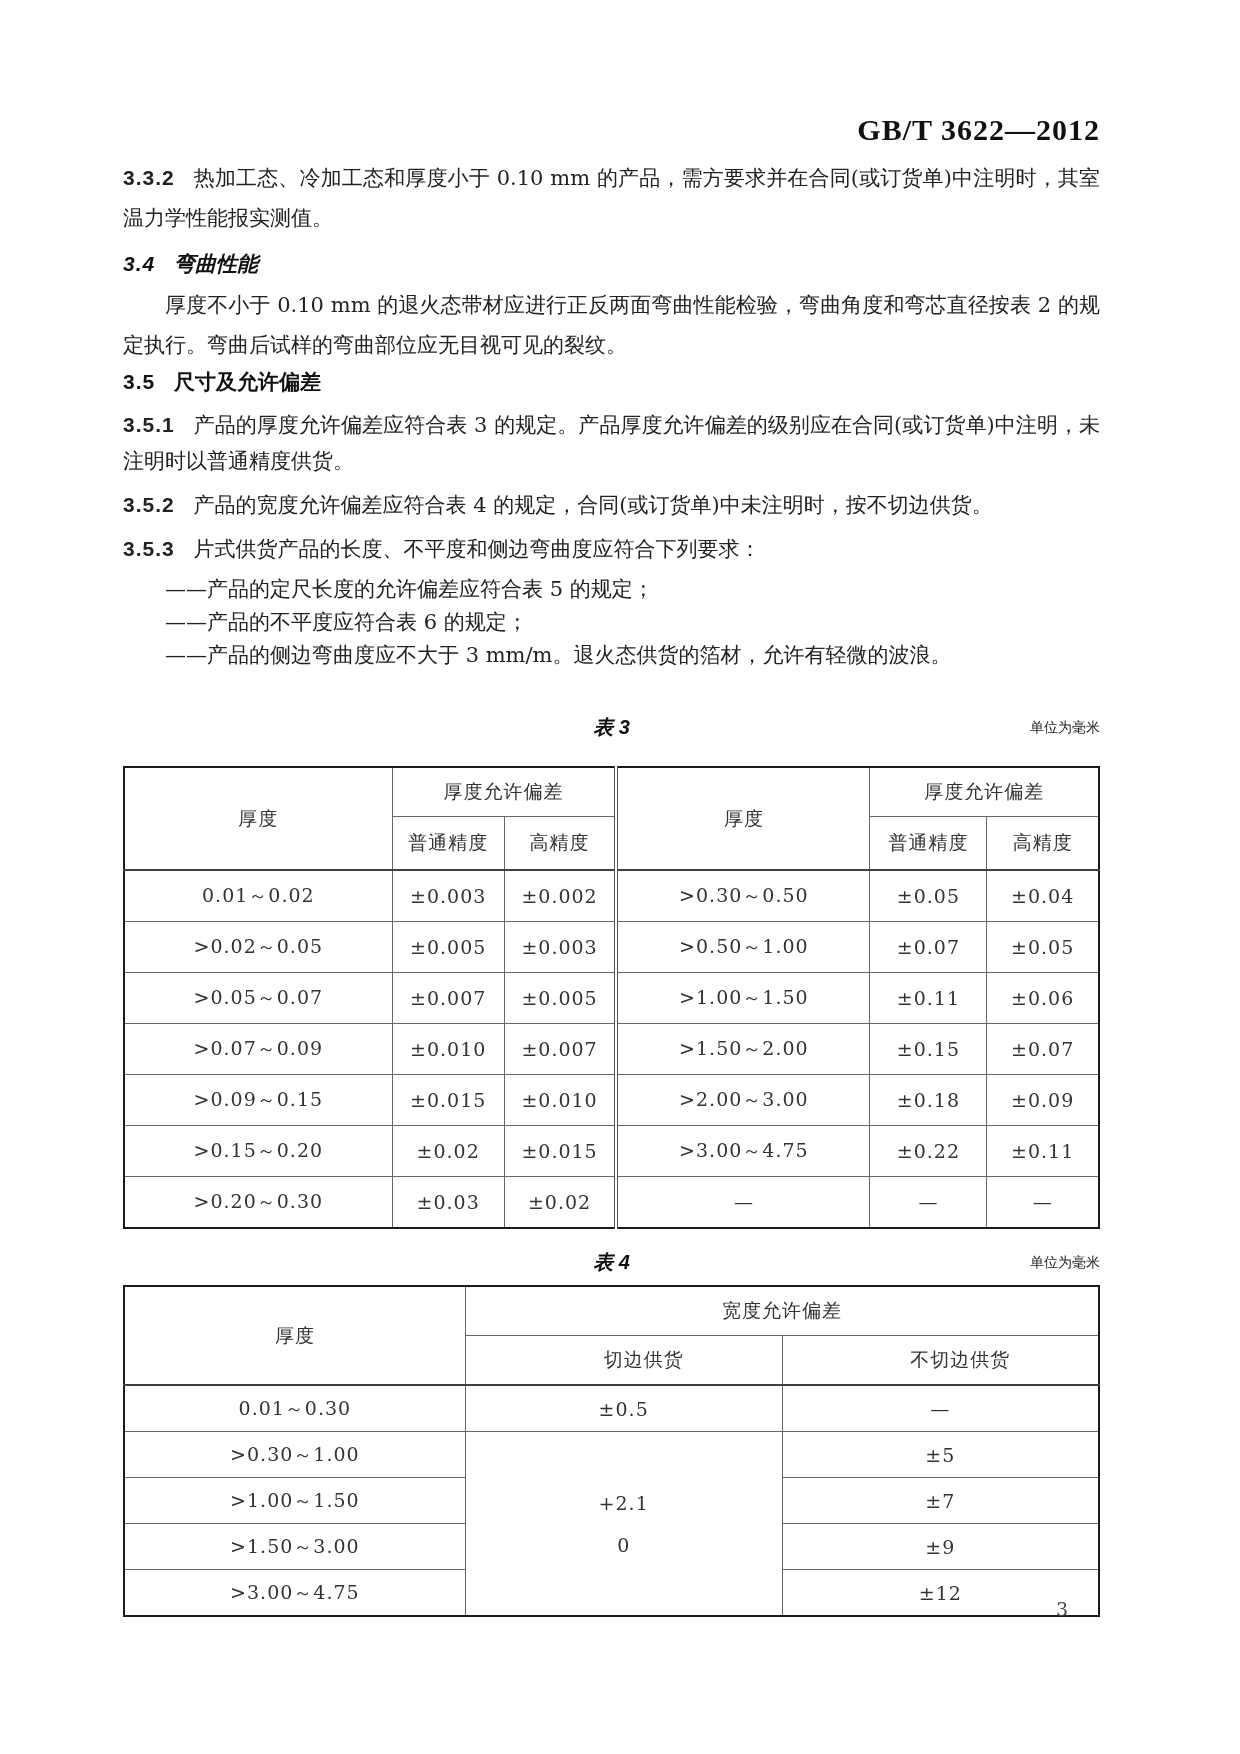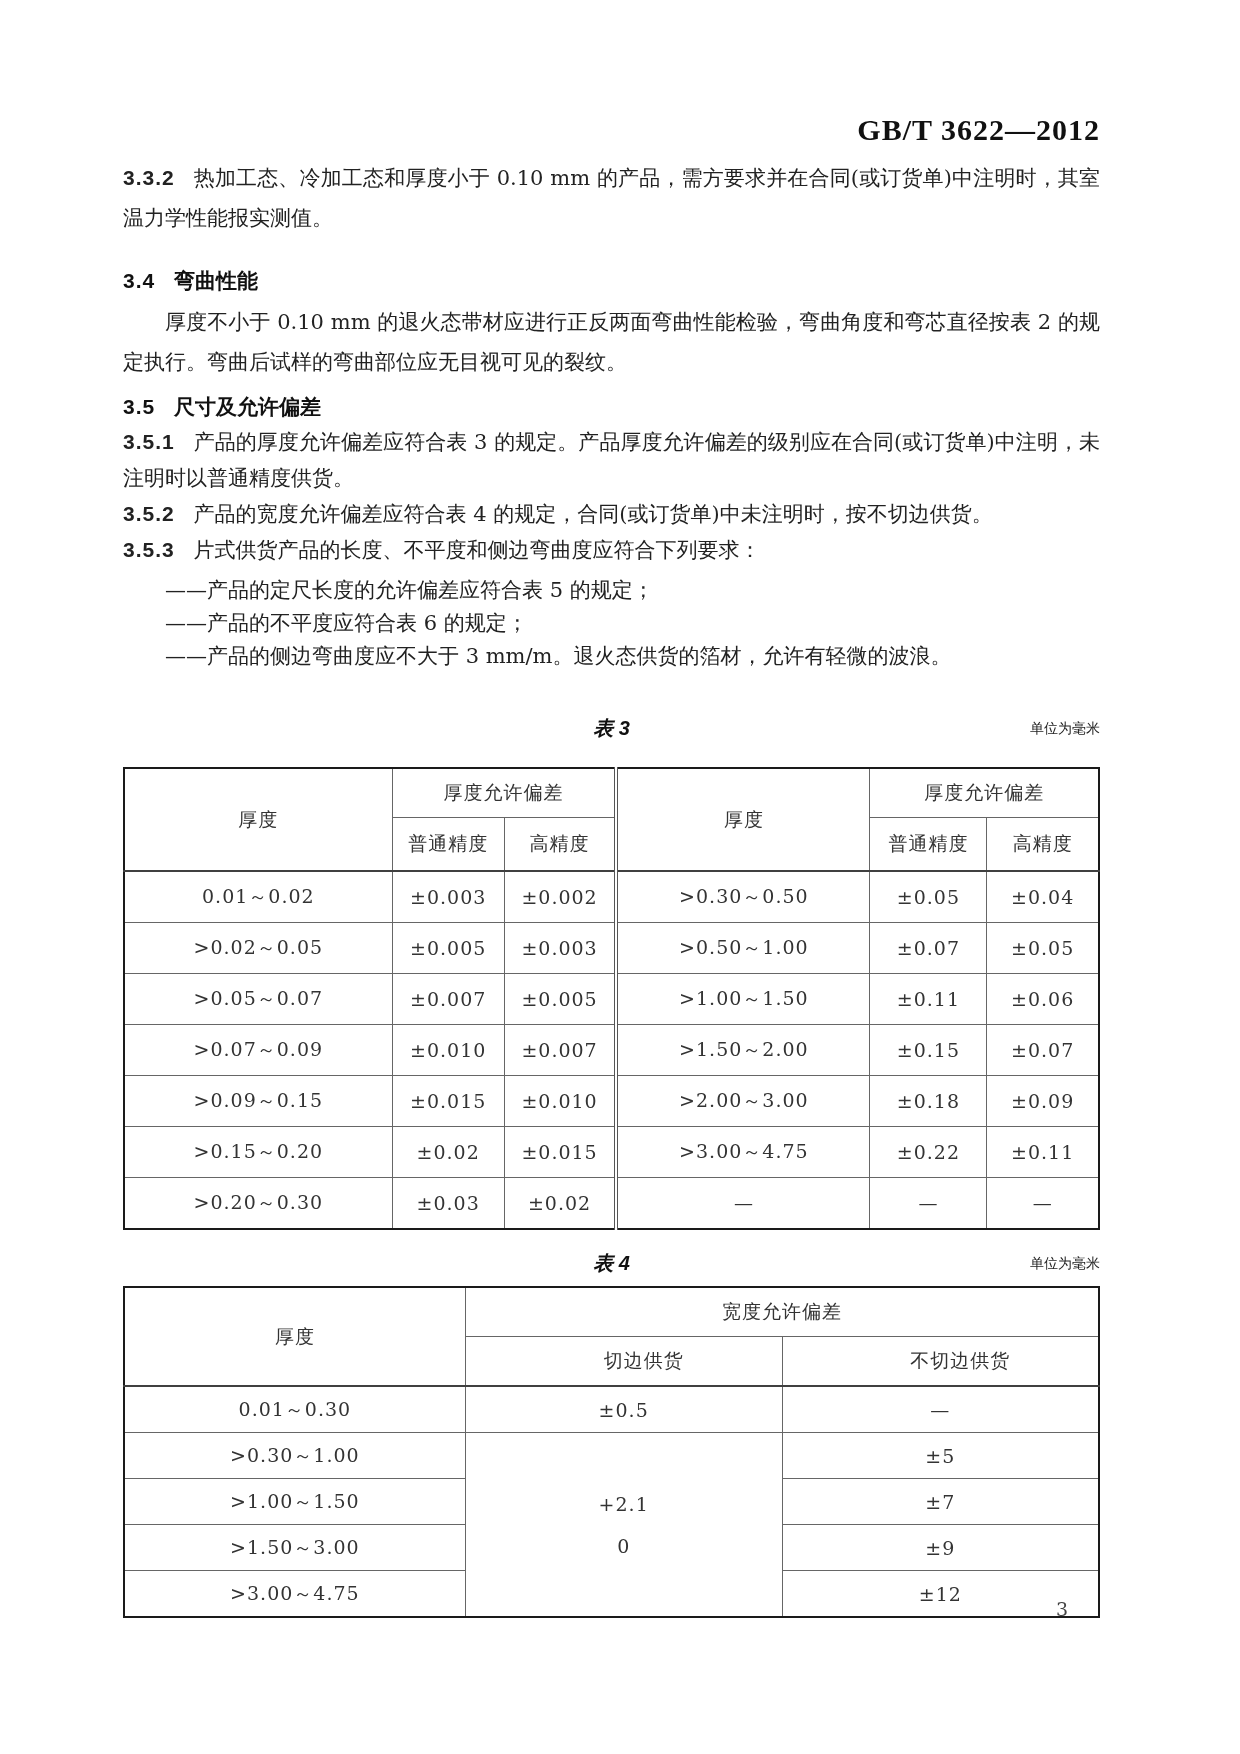--- a/index.html
+++ b/index.html
@@ -19,35 +19,35 @@
     text-align:right;
     font-family:"Liberation Serif","DejaVu Serif",serif;
     font-weight:700;
     font-size:30px;
     letter-spacing:1px;
     line-height:36px;
     color:#111;
   }
   p{margin:0;}
   .clause{margin-top:10px;line-height:40px;text-align:justify;}
-  .clause-tight{line-height:36px;margin-top:0;}
+  .clause-tight{line-height:36px;margin-top:8px;}
   .num{
     font-family:"Liberation Sans","DejaVu Sans",sans-serif;
     font-weight:700;
     margin-right:0.9em;
     letter-spacing:1px;
   }
   .heading{
     font-family:"Liberation Sans","DejaVu Sans",sans-serif;
     font-weight:700;
     line-height:34px;
     color:#111;
   }
-  .h34{margin-top:26px;}
-  .h35{margin-top:8px;}
+  .h34{margin-top:9px;font-style:italic;}
+  .h35{margin-top:0;}
   .para{line-height:40px;text-indent:2em;text-align:justify;margin-top:4px;}
   .bullet{line-height:33px;padding-left:2em;text-align:justify;}
   .bullets{margin-top:6px;}
   .caption-row{
     position:relative;
     text-align:center;
     line-height:30px;
   }
   .caption-row.first{margin-top:40px;}
   .caption-row.second{margin-top:18px;}

